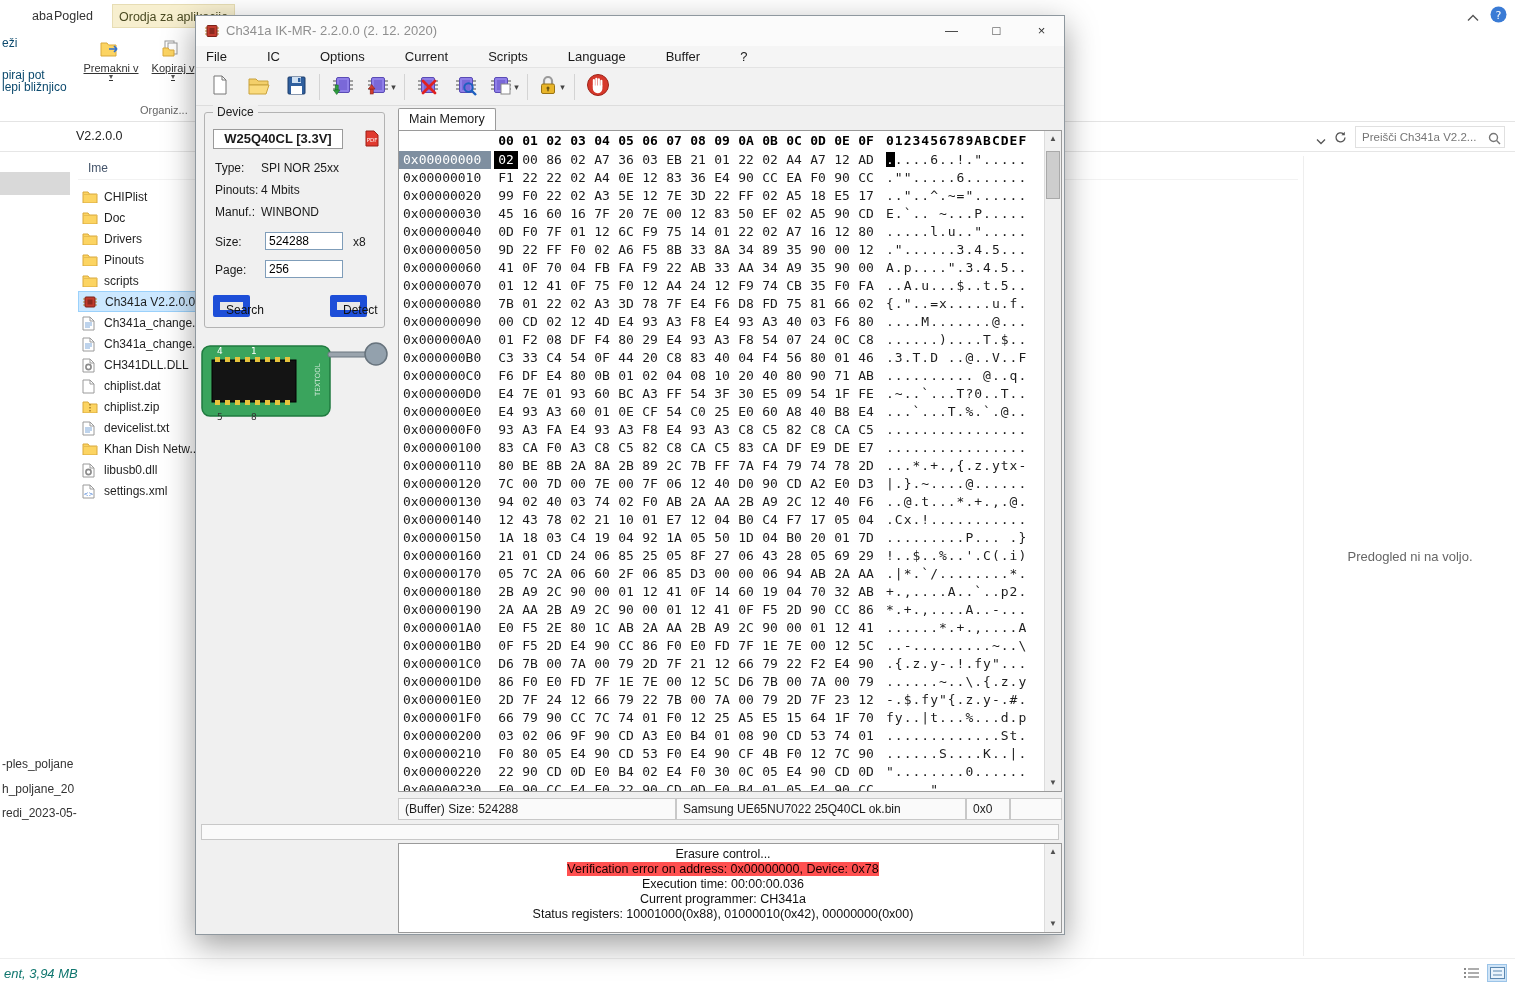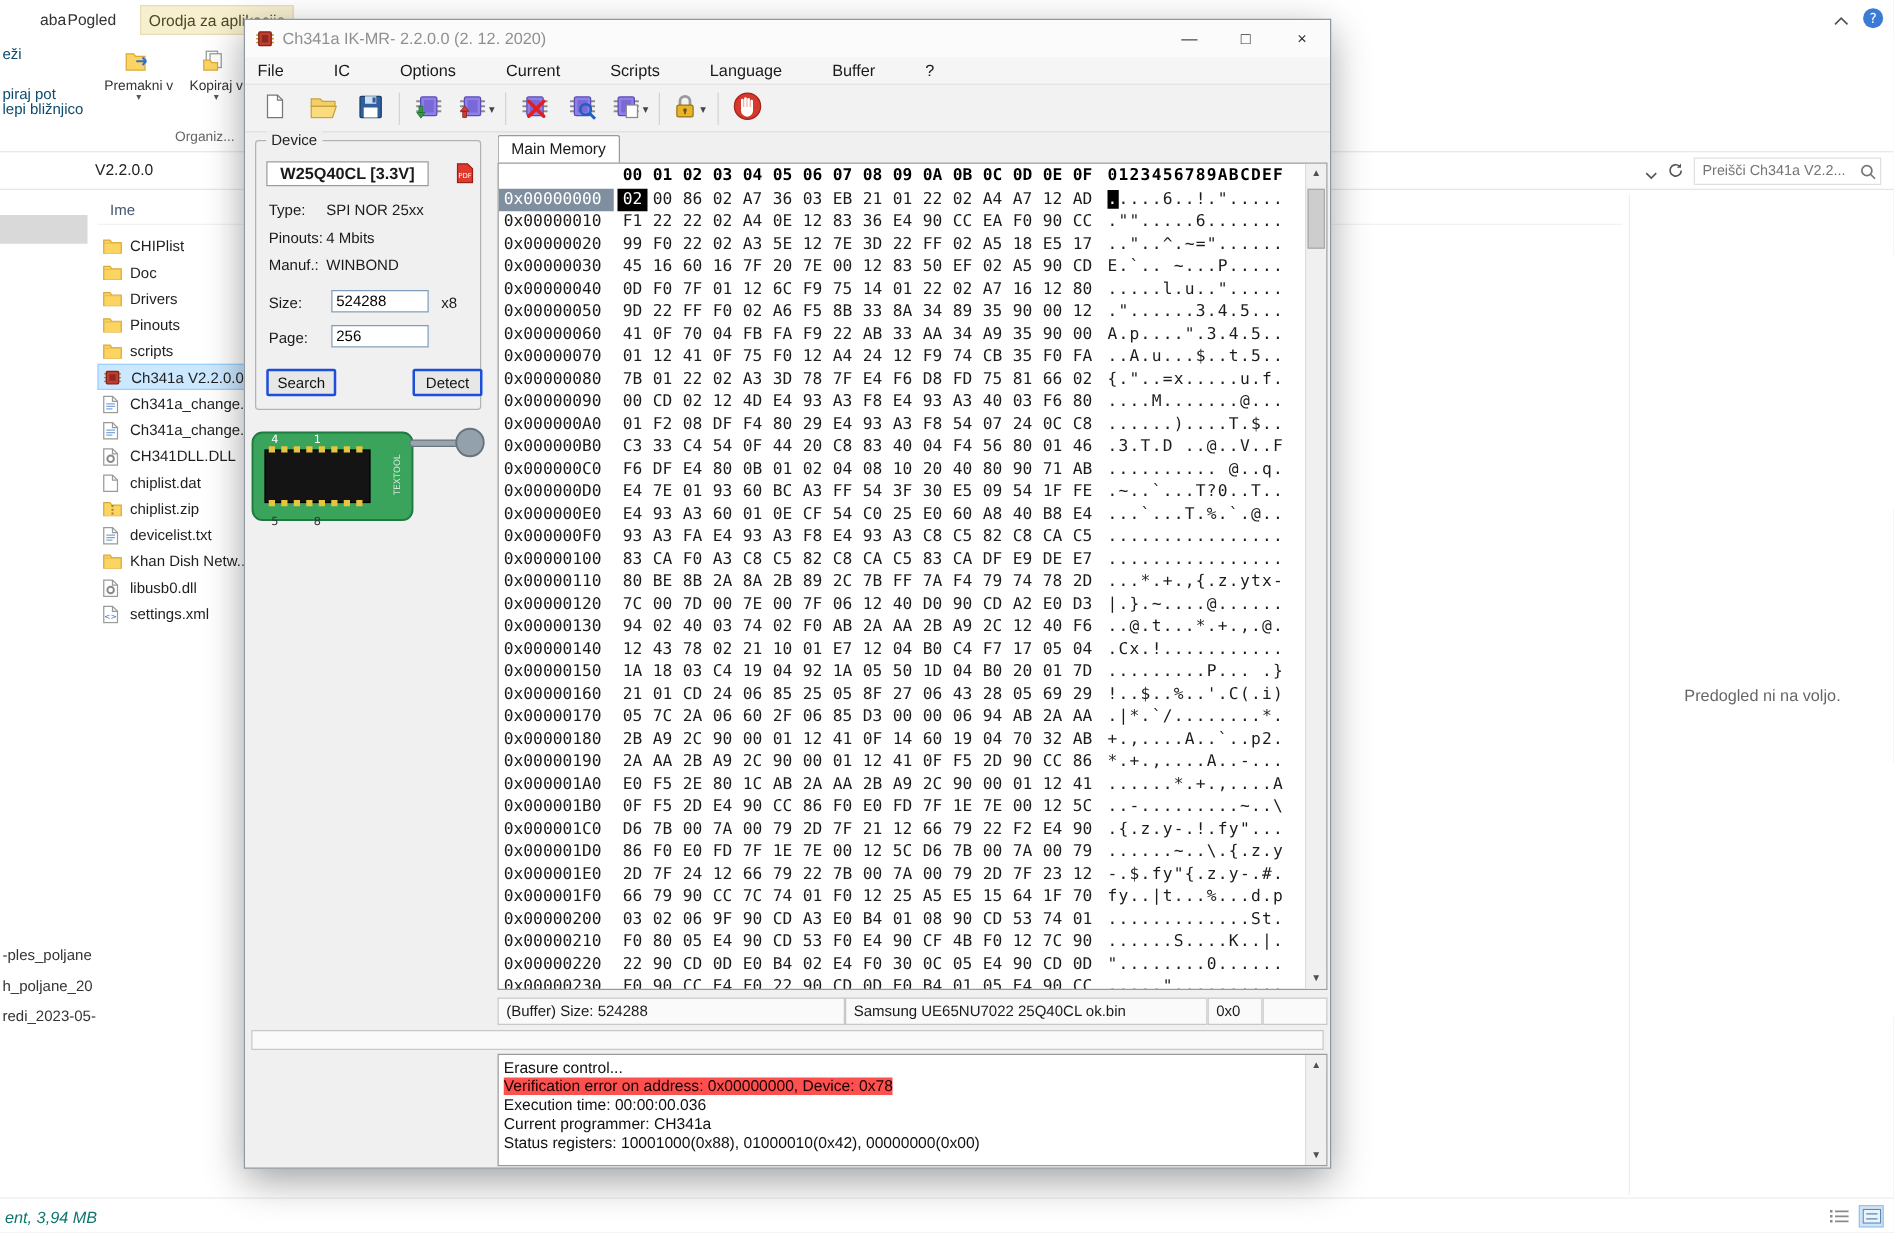--- a/index.html
+++ b/index.html
@@ -10,21 +10,21 @@
     -webkit-font-smoothing:antialiased;
   }
 
   
   .explorer { position:absolute; inset:0; background:#ffffff; }
   .ex-tabs { position:absolute; left:0; top:4px; height:24px; width:100%; font-size:12.5px; }
   .extab { position:absolute; top:0; height:24px; line-height:24px; padding:0 6px; color:#333; cursor:default; }
   .extab.active { background:#f7efcf; border:1px solid #e7ddb4; color:#4a4a22; }
   .ex-ribbon { position:absolute; left:0; top:28px; height:94px; width:100%; background:#fff; border-bottom:1px solid #e4e4e4; }
   .cliptxt { position:absolute; left:2px; font-size:12px; color:#0c4a6e; white-space:nowrap; }
-  .bigbtn { position:absolute; top:12px; width:62px; display:flex; flex-direction:column; align-items:center; font-size:11px; color:#333; cursor:default; }
+  .bigbtn { position:absolute; top:12px; width:62px; display:flex; flex-direction:column; align-items:center; font-size:11px; color:#333; cursor:default;text-decoration:underline; }
   .bigbtn .blabel { margin-top:3px; white-space:nowrap; }
   .bigbtn .bcaret { font-size:8px; color:#555; line-height:6px; }
   .grouplabel { position:absolute; font-size:11px; color:#666; }
   .ex-addr { position:absolute; left:0; top:122px; height:30px; width:100%; background:#fff; border-bottom:1px solid #e6e6e6; }
   .addrtext { position:absolute; left:76px; top:7px; font-size:12.5px; color:#222; }
   .addr-ctl { position:absolute; top:9px; cursor:default; }
   .searchbox { position:absolute; right:10px; top:4px; width:150px; height:22px; border:1px solid #e0e0e0; background:#fff; }
   .searchbox input { position:absolute; left:4px; top:1px; width:124px; height:18px; border:none; outline:none; font-size:11.5px; color:#777; font-family:"Liberation Sans",sans-serif; background:transparent; }
   .searchbox .mag { position:absolute; right:3px; top:4px; }
   .ex-colheader { position:absolute; left:78px; top:158px; width:1220px; height:22px; font-size:12px; color:#44546a; border-bottom:1px solid #f2f2f2; }
@@ -58,21 +58,21 @@
   .tbtn .caret { font-size:9px; color:#444; margin-left:1px; }
   .tsep { width:1px; height:26px; background:#d4d4d4; margin:0 4px; }
 
   
   .devgroup { position:absolute; left:8px; top:96px; width:181px; height:216px; border:1px solid #b3b3b3; border-radius:3px; }
   .devlegend { position:absolute; left:8px; top:-8px; background:#f0f0f0; padding:0 4px; font-size:12px; color:#222; }
   .chipname { position:absolute; left:8px; top:16px; width:130px; height:20px; background:#fff; border:1px solid #9a9a9a; text-align:center; font-size:13px; font-weight:bold; line-height:18px; }
   .pdficon { position:absolute; left:160px; top:17px; cursor:default; }
   .dfield { position:absolute; font-size:12px; color:#1a1a1a; white-space:nowrap; }
   .dinput { position:absolute; height:18px; width:78px; border:1px solid #7f9db9; background:#fff; font-size:12px; font-family:"Liberation Sans",sans-serif; padding:0 3px; }
-  .dbtn { position:absolute; width:56px; height:22px; background:#e7e7e7; border:2px solid #1d4ed8; border-radius:2px; font-size:12px; font-family:"Liberation Sans",sans-serif; color:#111; cursor:default; }
+  .dbtn { position:absolute; width:37px; height:22px; background:#e7e7e7; border:7px solid #1d4ed8; border-radius:2px; font-size:12px; font-family:"Liberation Sans",sans-serif; color:#111; cursor:default; }
   .socket { position:absolute; left:2px; top:322px; }
 
   
   .memtab { position:absolute; left:202px; top:92px; height:35px; background:#fff; border:1px solid #9a9a9a; border-bottom:none; border-radius:2px 2px 0 0; padding:3px 10px 0 10px; font-size:12.5px; }
   .hexpanel { position:absolute; left:202px; top:114px; width:664px; height:662px; background:#fff; border:1px solid #9a9a9a; overflow:hidden; }
   .hexinner { position:absolute; left:0; top:0; right:17px; bottom:0; overflow:hidden; }
   .hexrow, .hexhead { display:flex; height:18px; line-height:18px; font-family:"DejaVu Sans Mono", monospace; font-size:13px; color:#1c1c1c; white-space:nowrap; }
   .hexhead { height:20px; line-height:20px; font-weight:bold; color:#000; }
   .addr { width:92px; padding-left:4px; flex:0 0 92px; }
   .addr.sela { background:#7f8fa0; color:#fff; }
@@ -87,21 +87,21 @@
   .sarrow { position:absolute; left:0; width:16px; height:16px; text-align:center; font-size:8px; line-height:16px; color:#505050; background:#f0f0f0; cursor:default; }
   .sarrow.up { top:0; }
   .sarrow.down { bottom:0; }
   .sthumb { position:absolute; left:1px; width:14px; background:#cdcdcd; border:1px solid #a9a9a9; }
 
   
   .scell { position:absolute; top:782px; height:22px; background:#fafafa; border:1px solid #c8c8c8; font-size:12px; line-height:20px; padding-left:6px; white-space:nowrap; overflow:hidden; }
   .strip { position:absolute; left:5px; top:808px; width:858px; height:16px; background:#fafafa; border:1px solid #c8c8c8; }
   .logbox { position:absolute; left:202px; top:827px; width:664px; height:90px; background:#fff; border:1px solid #9a9a9a; overflow:hidden; }
   .loginner { position:absolute; left:4px; top:3px; right:18px; }
-  .logline { font-size:12.5px; line-height:15px; color:#111; white-space:nowrap; }
+  .logline { font-size:12.5px; line-height:15px; color:#111; white-space:nowrap;text-align:center; }
   .logline .err { background:#ff5050; color:#1a0000; }
 </style>
 </head>
 <body>
 
 <div class="explorer">
 
   <div class="ex-tabs" id="extabs">
       <span class="extab" style="left: 26px;">aba</span>
       <span class="extab" style="left: 48px;">Pogled</span>

